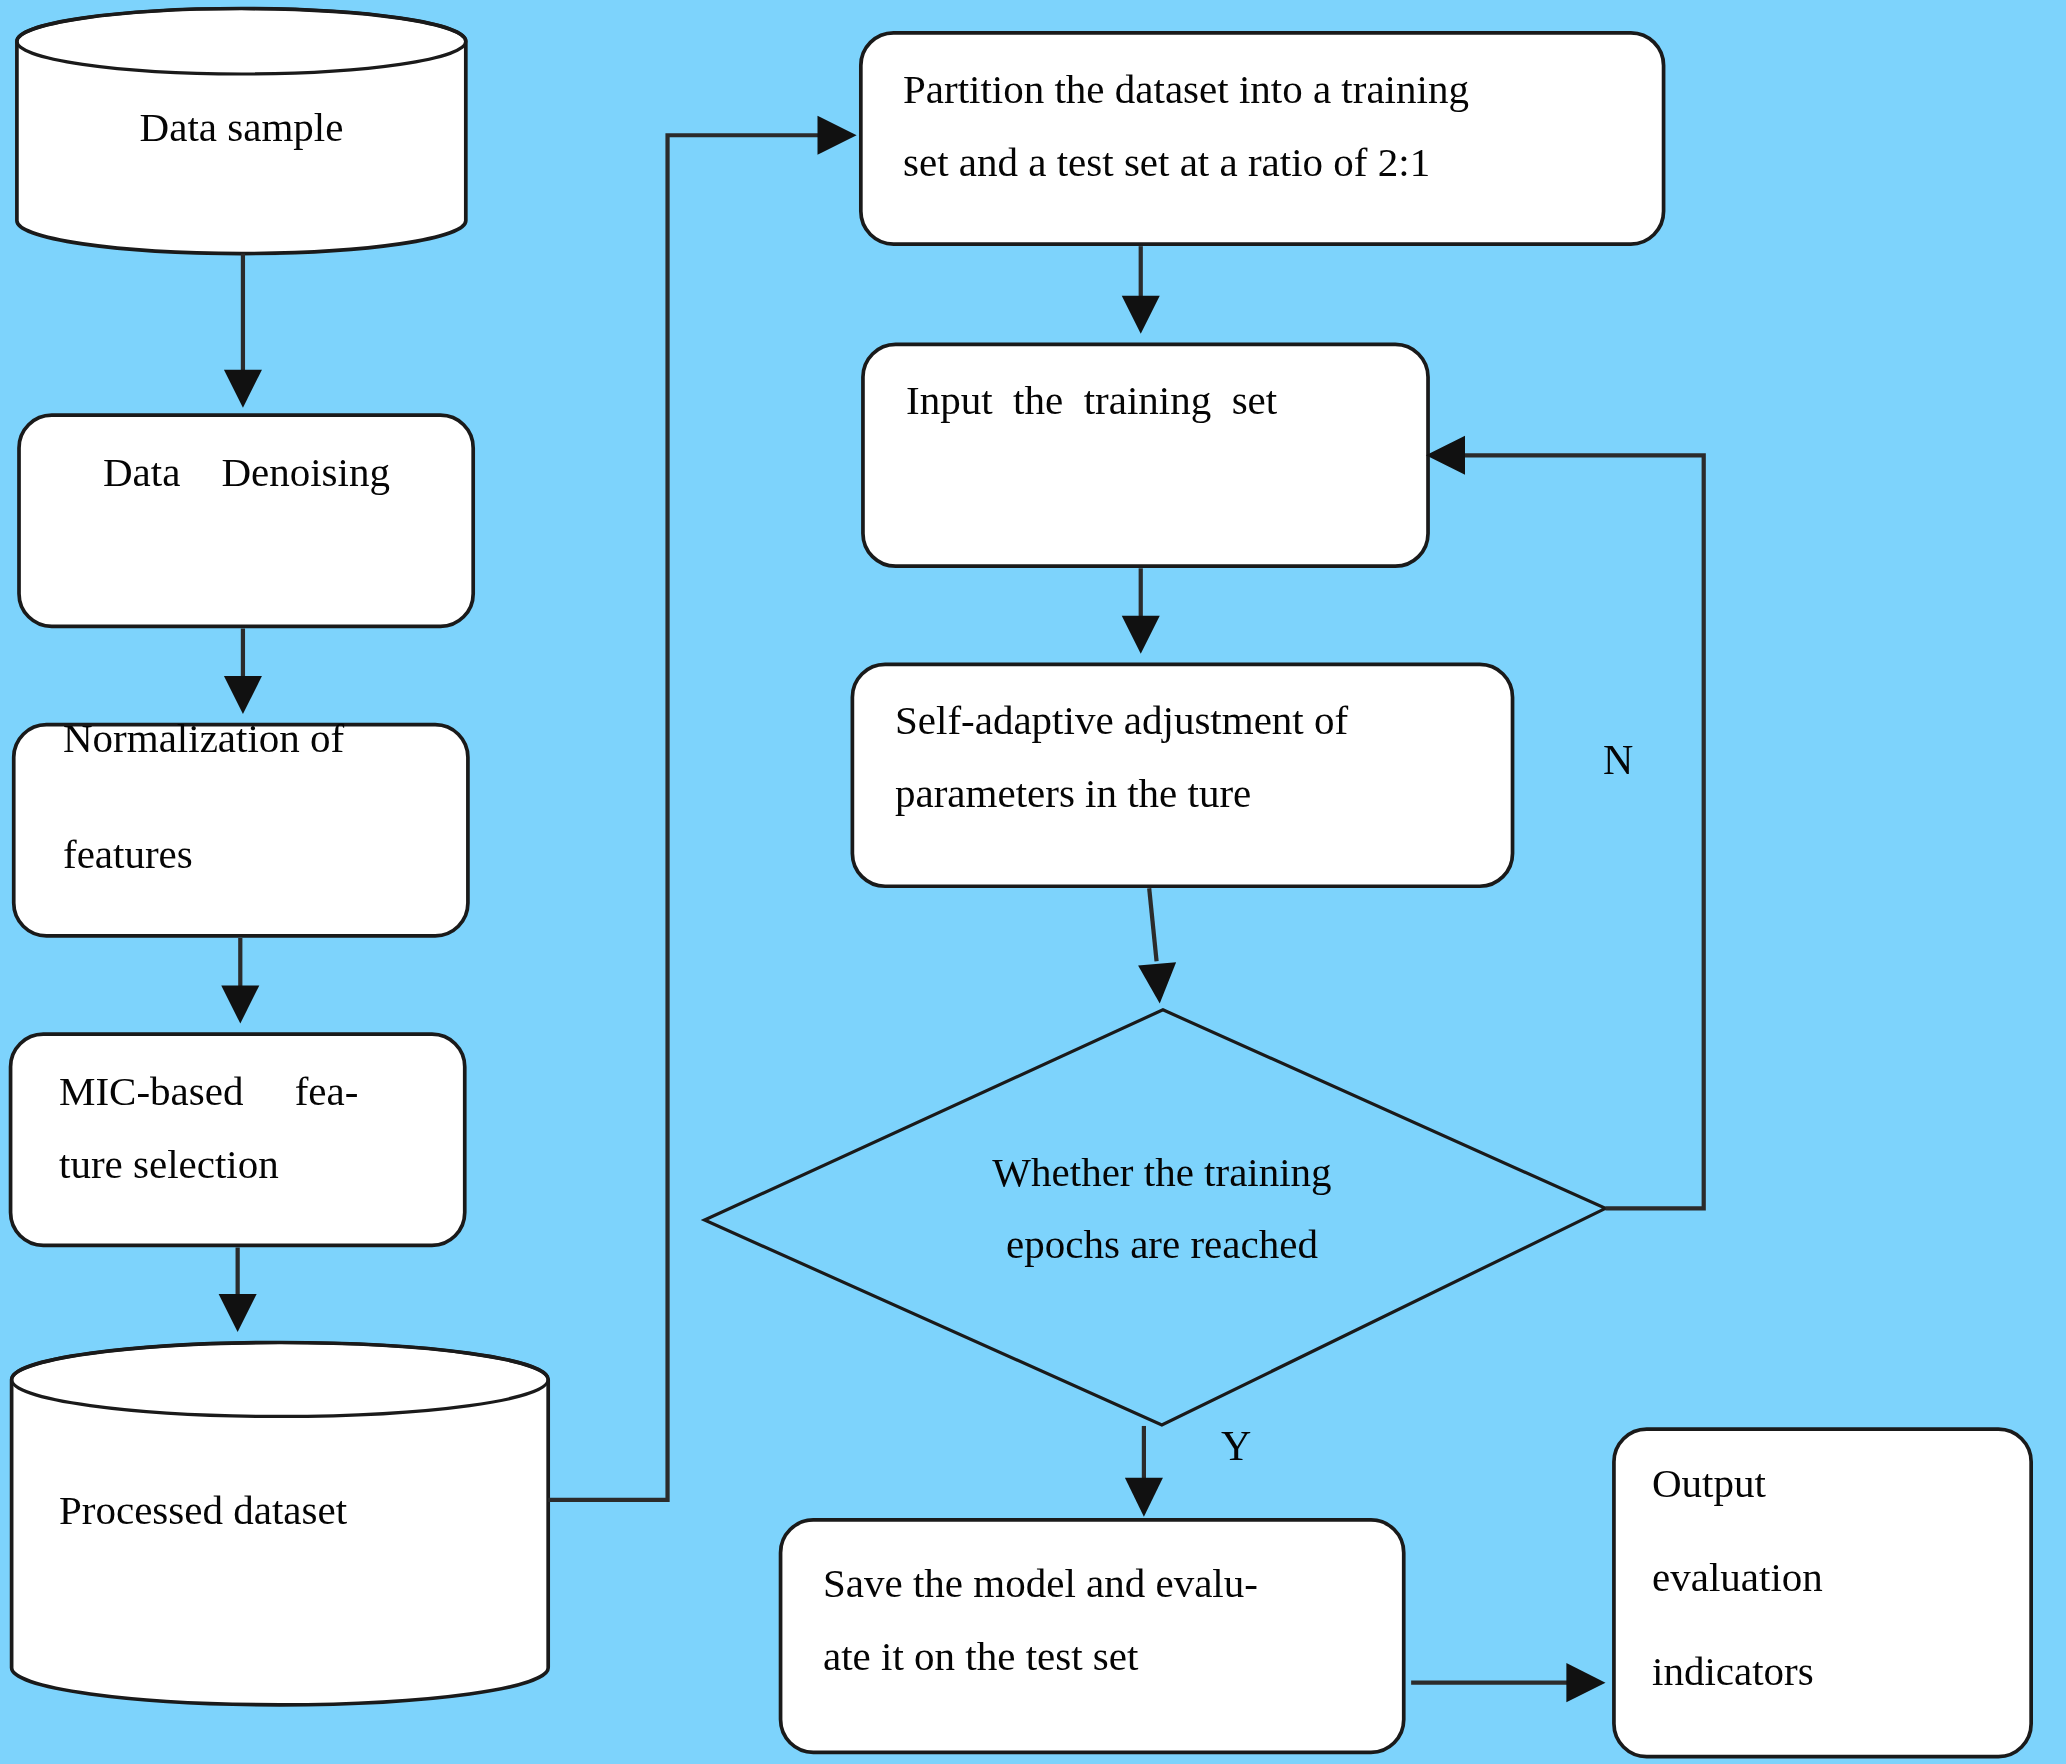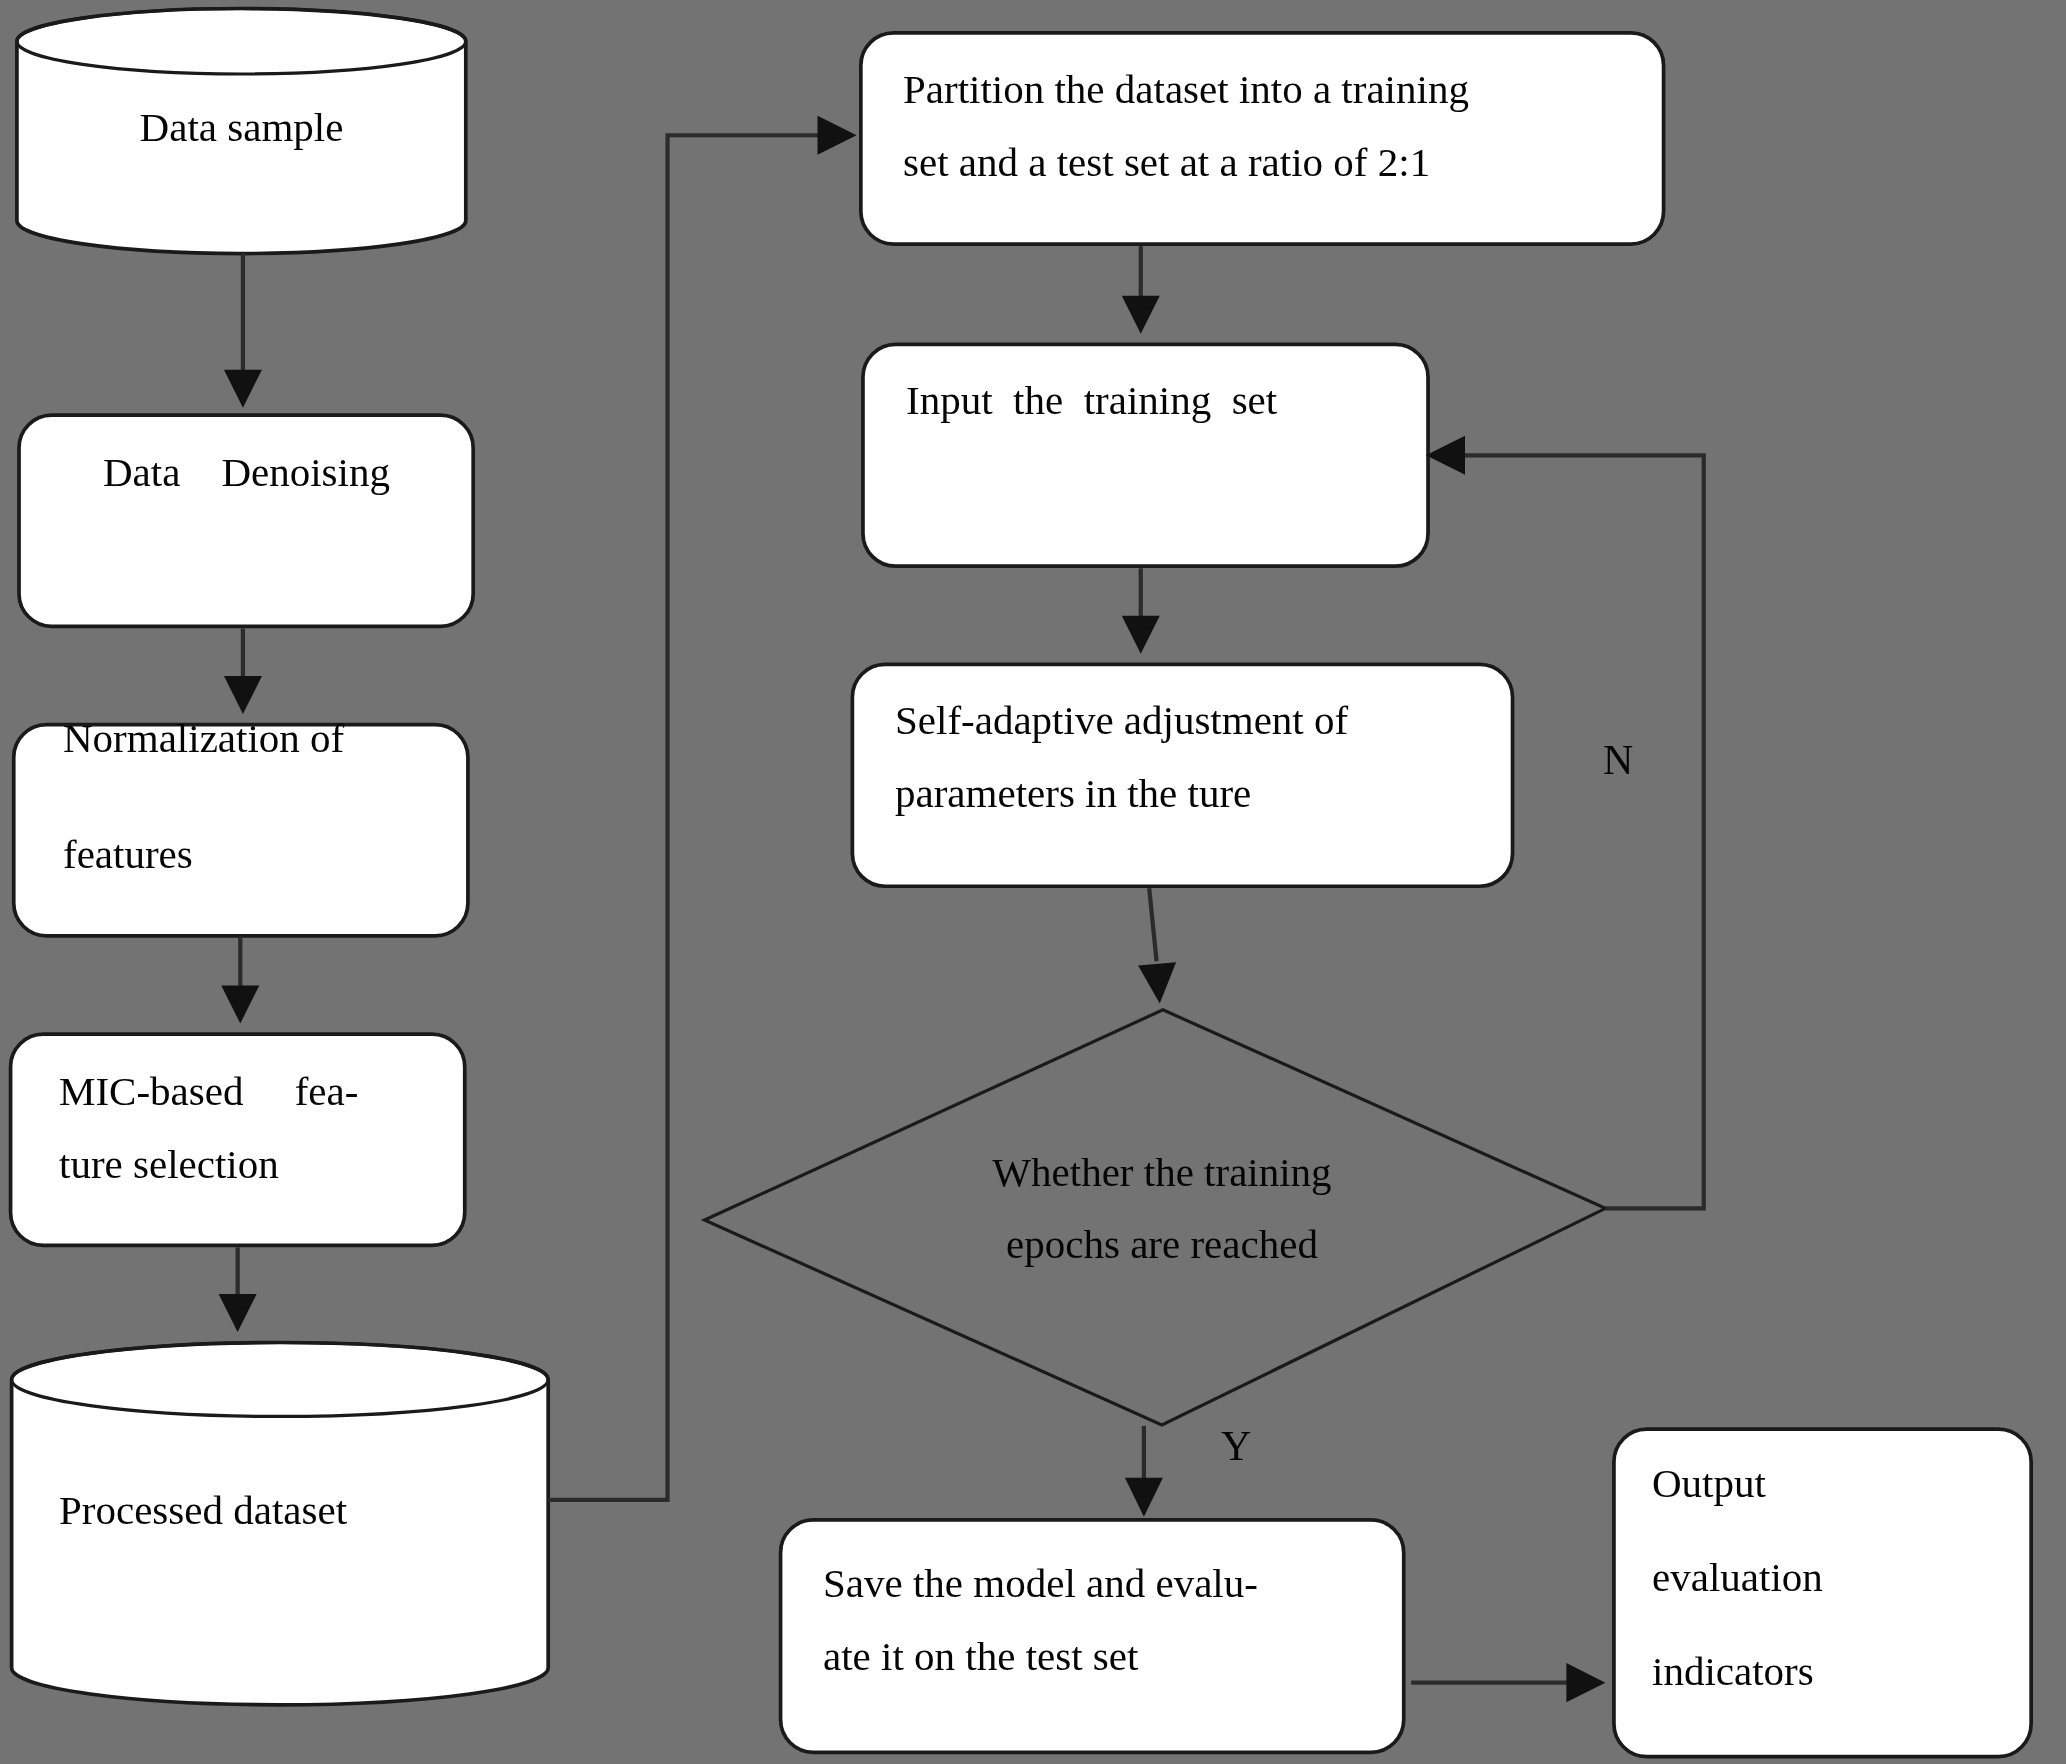--- a/index.html
+++ b/index.html
@@ -7,21 +7,21 @@
     padding: 0;
     background: #ffffff;
   }
   body {
     font-family: "Liberation Serif", "DejaVu Serif", serif;
   }
   #canvas {
     position: relative;
     width: 2066px;
     height: 1764px;
-    background: #737373;
+    background: #7dd3fc;
     overflow: hidden;
   }
   svg.flow {
     position: absolute;
     left: 0;
     top: 0;
     width: 2066px;
     height: 1764px;
     display: block;
   }

